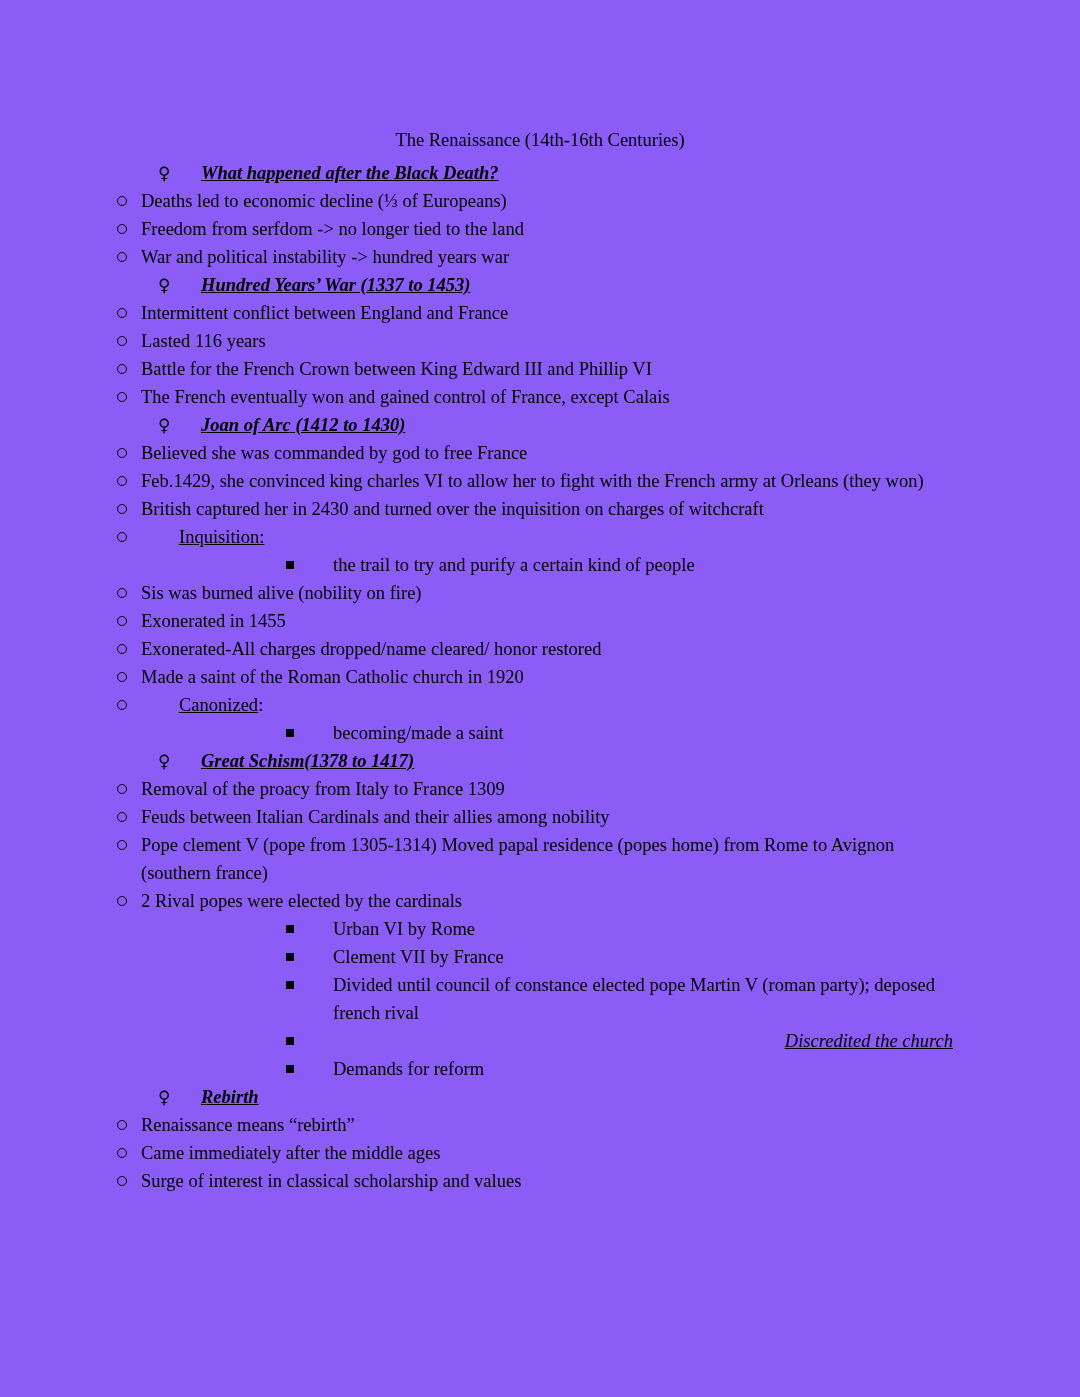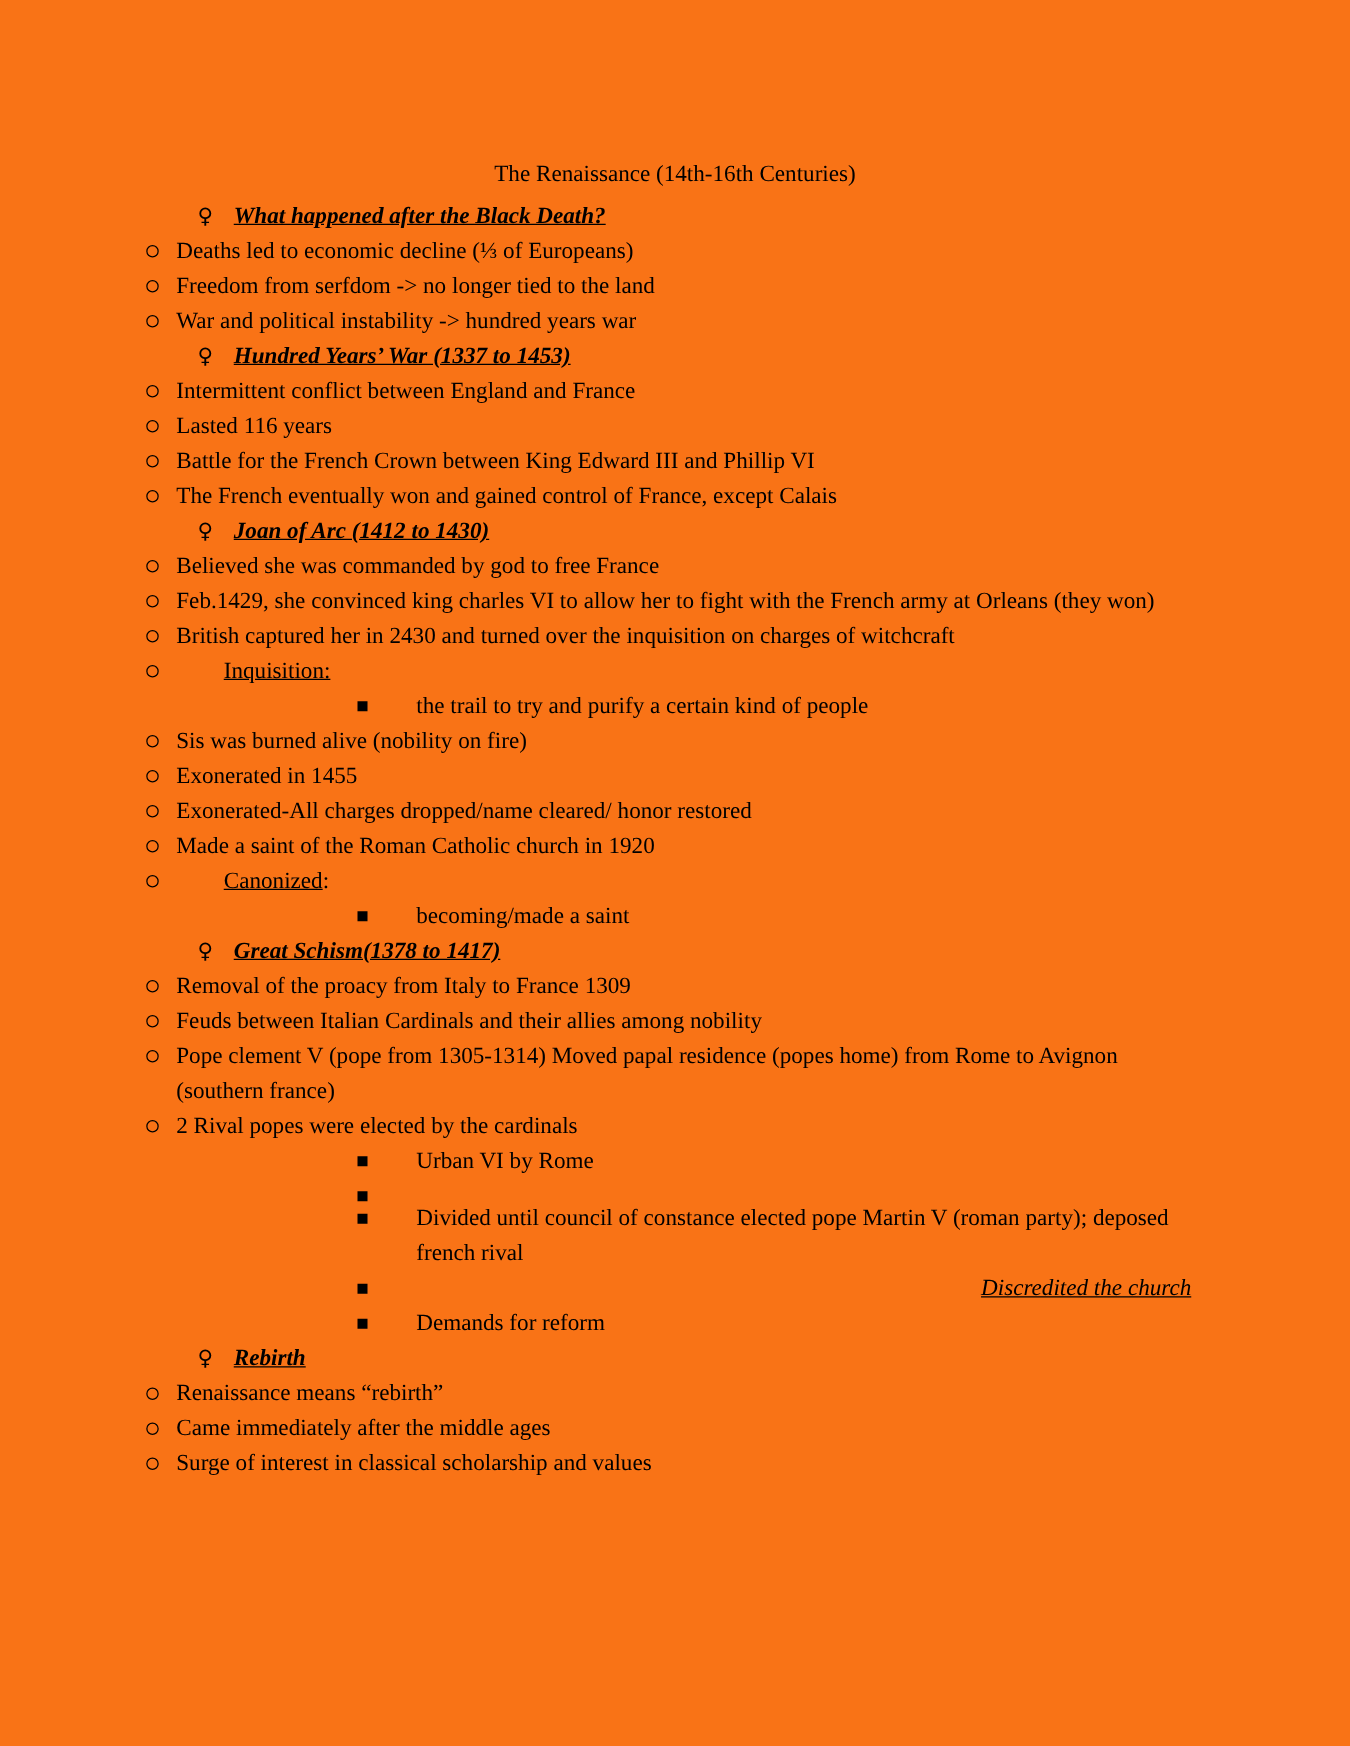--- a/index.html
+++ b/index.html
@@ -1,20 +1,20 @@
 <!DOCTYPE html>
 <html><head>
 <meta charset="utf-8">
 <style>
   html,body { margin:0; padding:0; background:#ffffff; }
   .page {
     position: relative;
     width: 1080px;
     height: 1397px;
-    background: #f97316;
+    background: #8b5cf6;
     color: #000000;
     font-family: "Liberation Serif", "DejaVu Serif", serif;
     font-size: 18.5px;
     line-height: 28px;
     overflow: hidden;
     box-sizing: border-box;
     padding-top: 126px;
   }
   .title {
     text-align: center;
@@ -45,20 +45,21 @@
     width: 8px; height: 8px;
     background: #000;
     margin-top: 10px;
     display: block;
   }
   .txt { flex: 1 1 auto; }
   .heading {
     font-weight: bold;
     font-style: italic;
     text-decoration: underline;
+    margin-left: 14px;
   }
   .u { text-decoration: underline; margin-left: 38px; }
   .i { font-style: italic; text-align: right; }
 </style>
 </head>
 <body>
 
 <div class="page">
 
   <div class="title">The Renaissance (14th-16th Centuries)</div>
@@ -219,20 +220,21 @@
     <div class="row l3">
       <span class="bullet-cell">
           <span class="square-shape"></span>
         </span>
       <span class="txt">Urban VI by Rome</span>
     </div>
     <div class="row l3">
       <span class="bullet-cell">
           <span class="square-shape"></span>
         </span>
+      <span class="txt">Clement VII by France</span>
     </div>
     <div class="row l3">
       <span class="bullet-cell">
           <span class="square-shape"></span>
         </span>
       <span class="txt">Divided until council of constance elected pope Martin V (roman party); deposed french rival</span>
     </div>
     <div class="row l3">
       <span class="bullet-cell">
           <span class="square-shape"></span>

